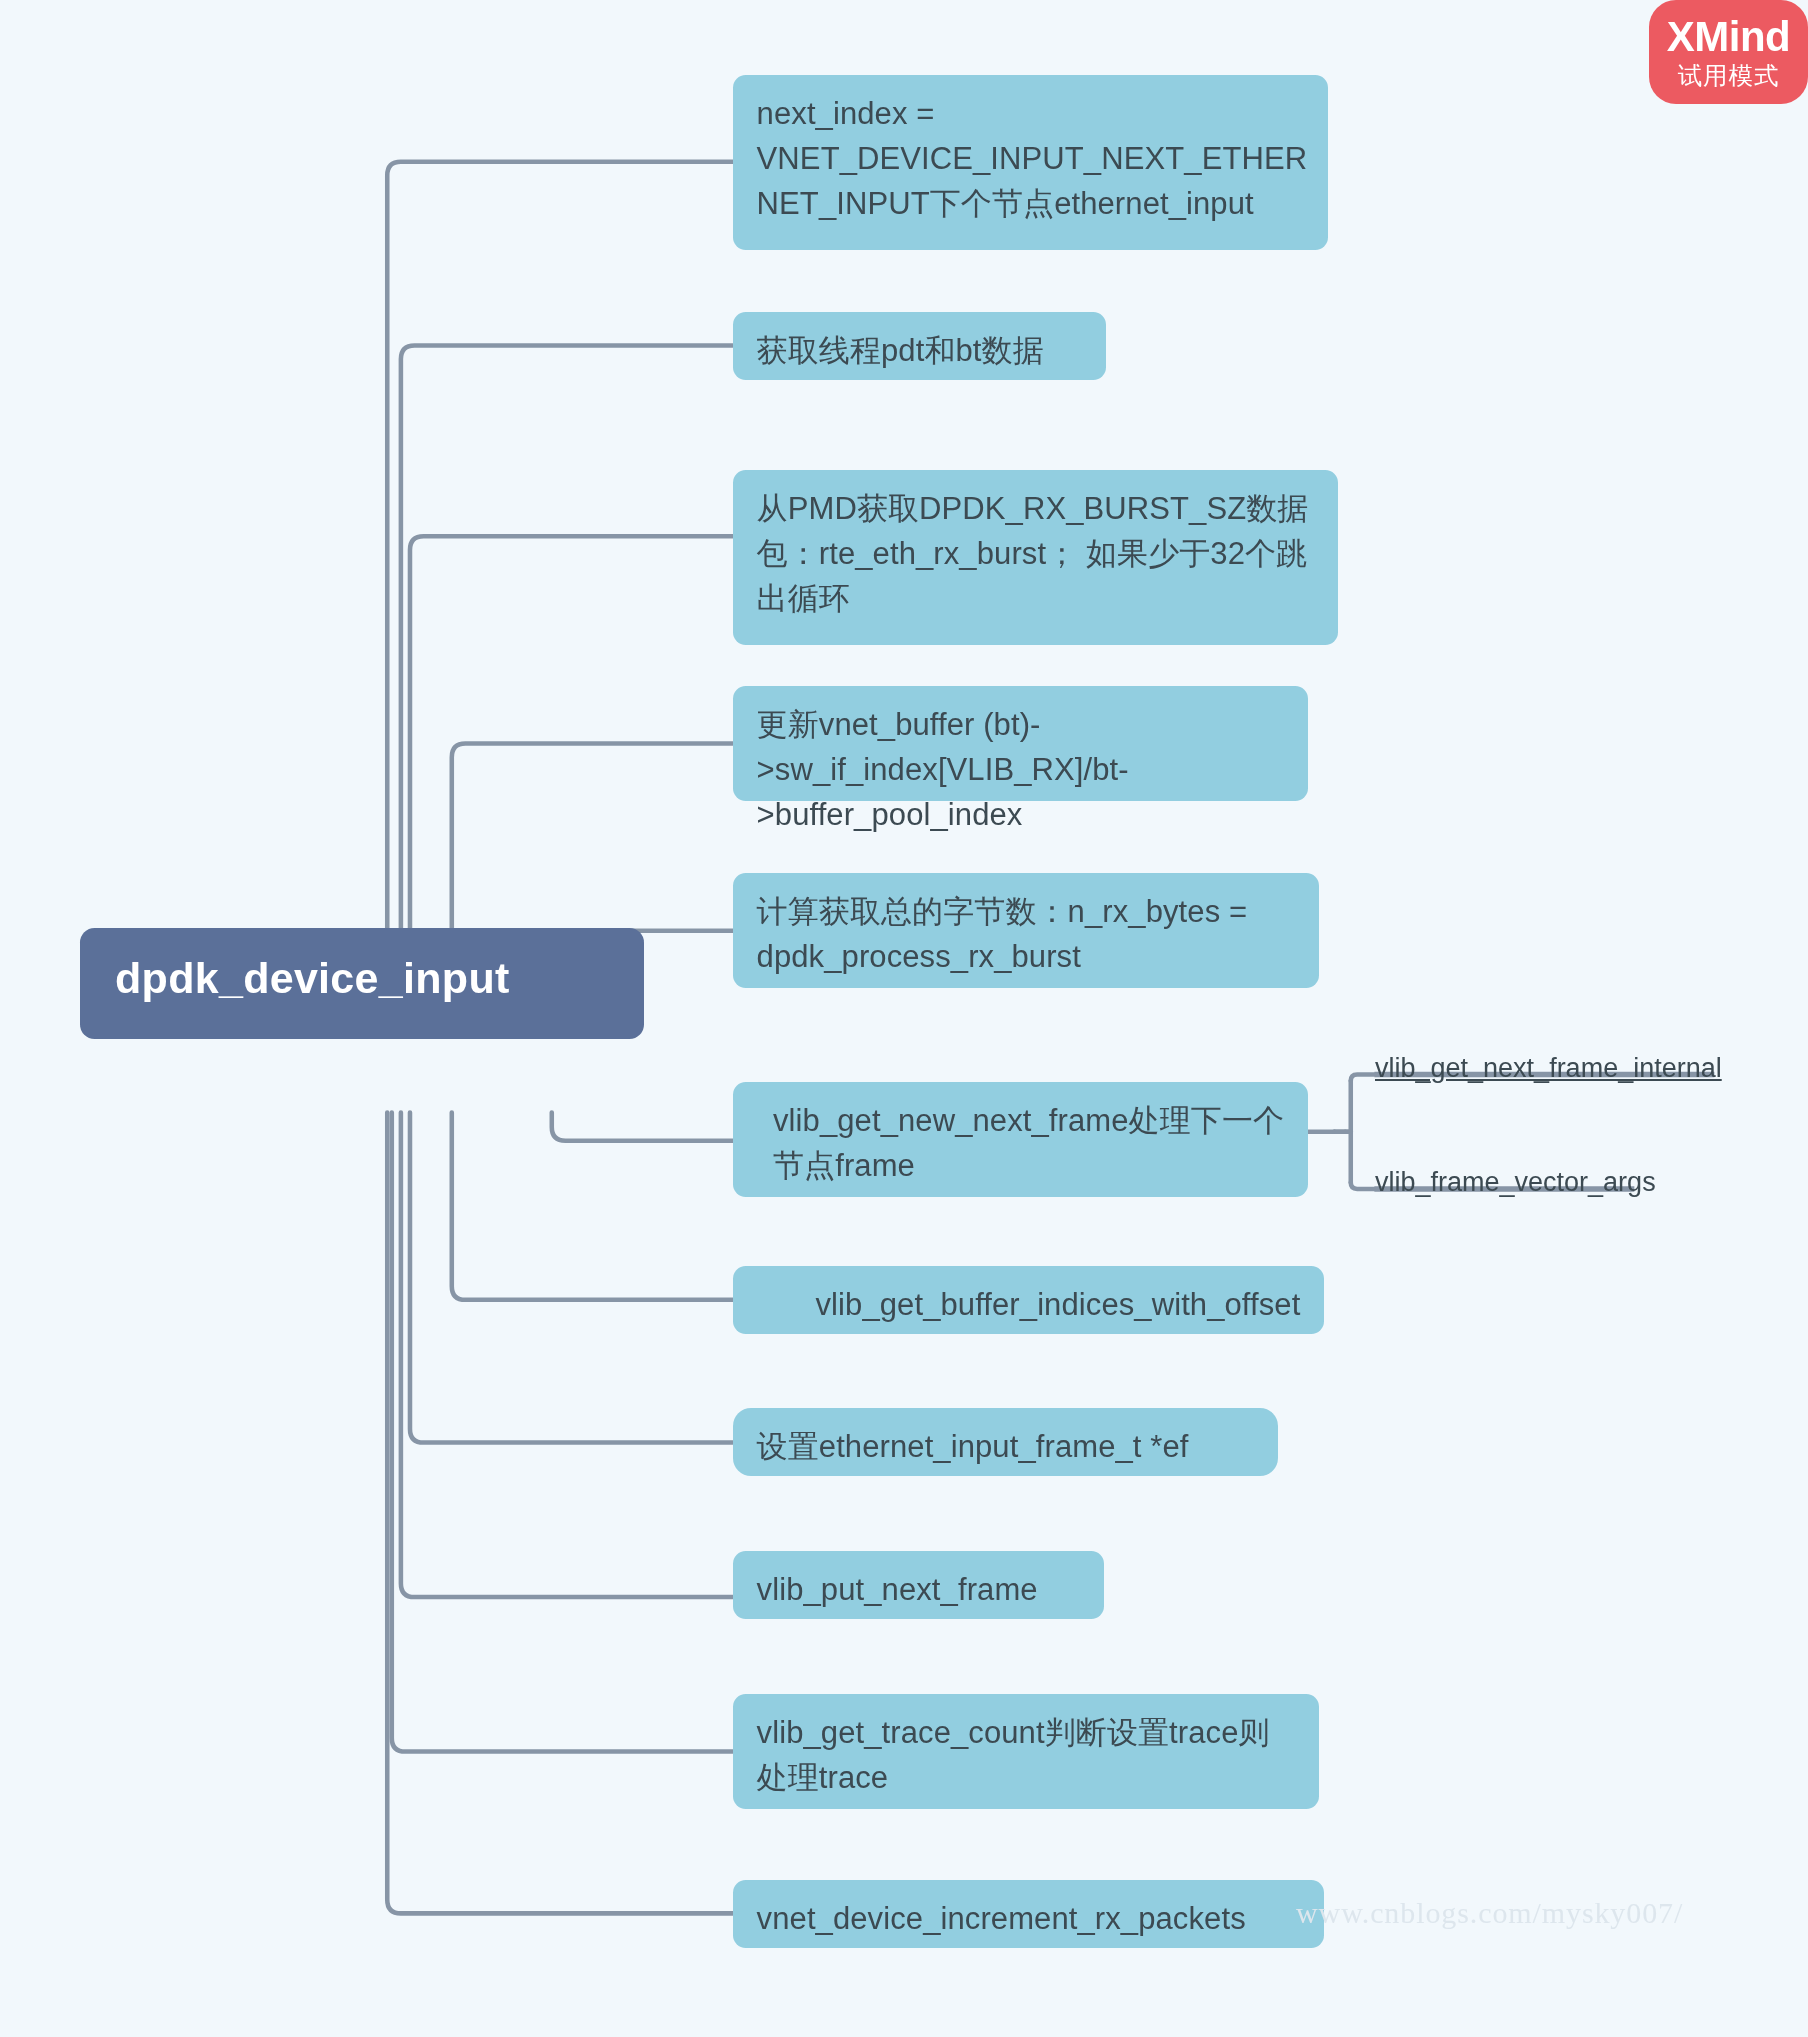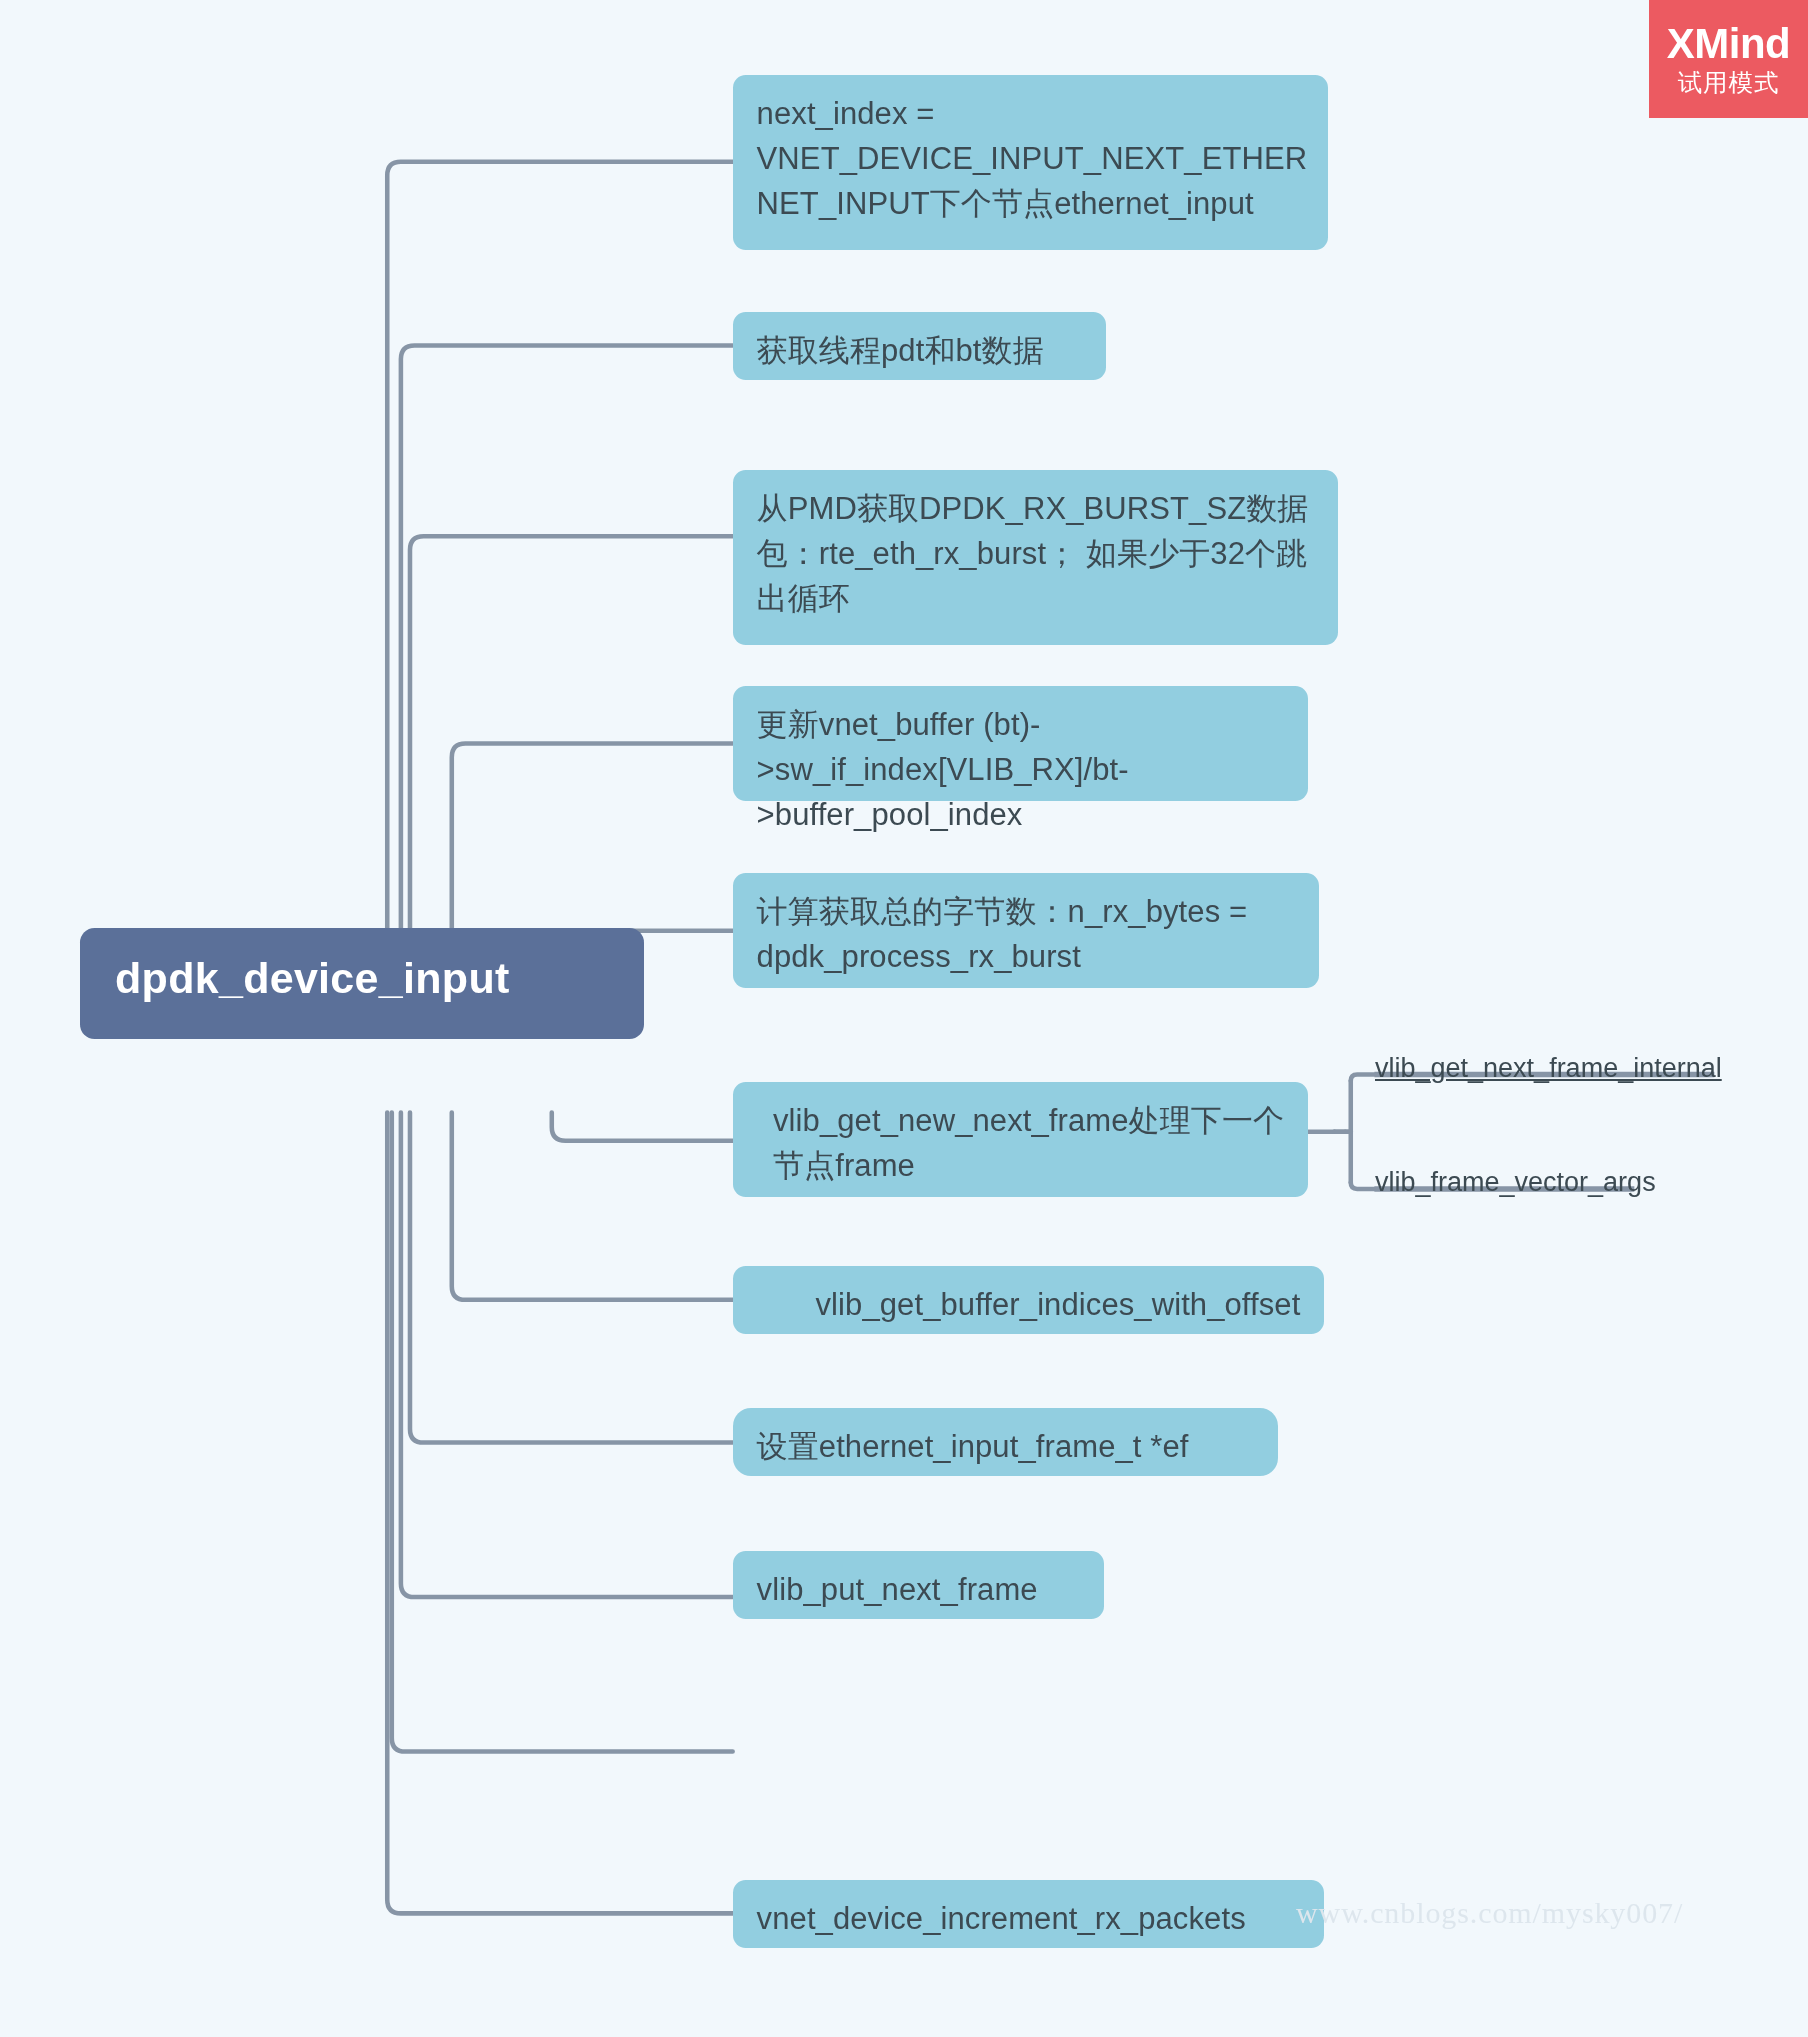--- a/index.html
+++ b/index.html
@@ -58,27 +58,28 @@
     line-height: 36px;
     white-space: nowrap;
   }
 
   
   #xmind-badge {
     position: absolute;
     right: 0px;
     top: 0px;
     width: 159px;
-    height: 118px;
+    height: 104px;
     background: #ec5a61;
     display: flex;
     flex-direction: column;
     align-items: center;
     justify-content: center;
     color: #ffffff;
+    border-radius: 27px;
   }
   #xmind-badge .wordmark {
     font-size: 42px;
     font-weight: bold;
     line-height: 47px;
     letter-spacing: -0.5px;
   }
   #xmind-badge .sub {
     font-size: 24.5px;
     line-height: 31px;
@@ -155,20 +156,21 @@
   <div class="node" style="left:733px; top:873px; width:586px; height:115px;">计算获取总的字节数：n_rx_bytes = dpdk_process_rx_burst</div>
 
   <div class="node" style="left:733px; top:1082px; width:575px; height:115px;padding-left:40px;">vlib_get_new_next_frame处理下一个节点frame</div>
 
   <div class="node" style="left:733px; top:1266px; width:591px; height:68px;text-align:right;">vlib_get_buffer_indices_with_offset</div>
 
   <div class="node" style="left:733px; top:1408px; width:545px; height:68px;border-radius:18px;">设置ethernet_input_frame_t *ef</div>
 
   <div class="node" style="left:733px; top:1551px; width:371px; height:68px;">vlib_put_next_frame</div>
 
+  <div class="node" style="left:733px; top:1694px; width:586px; height:115px;">vlib_get_trace_count判断设置trace则处理trace</div>
 
   <div class="node" style="left:733px; top:1880px; width:591px; height:68px;">vnet_device_increment_rx_packets</div>
 
   <div class="subnode" style="left:1375px; top:1050px;text-decoration:underline;">vlib_get_next_frame_internal</div>
 
   <div class="subnode" style="left:1375px; top:1164px;">vlib_frame_vector_args</div>
 
   <div id="xmind-badge">
     <div class="wordmark">XMind</div>
     <div class="sub">试用模式</div>

